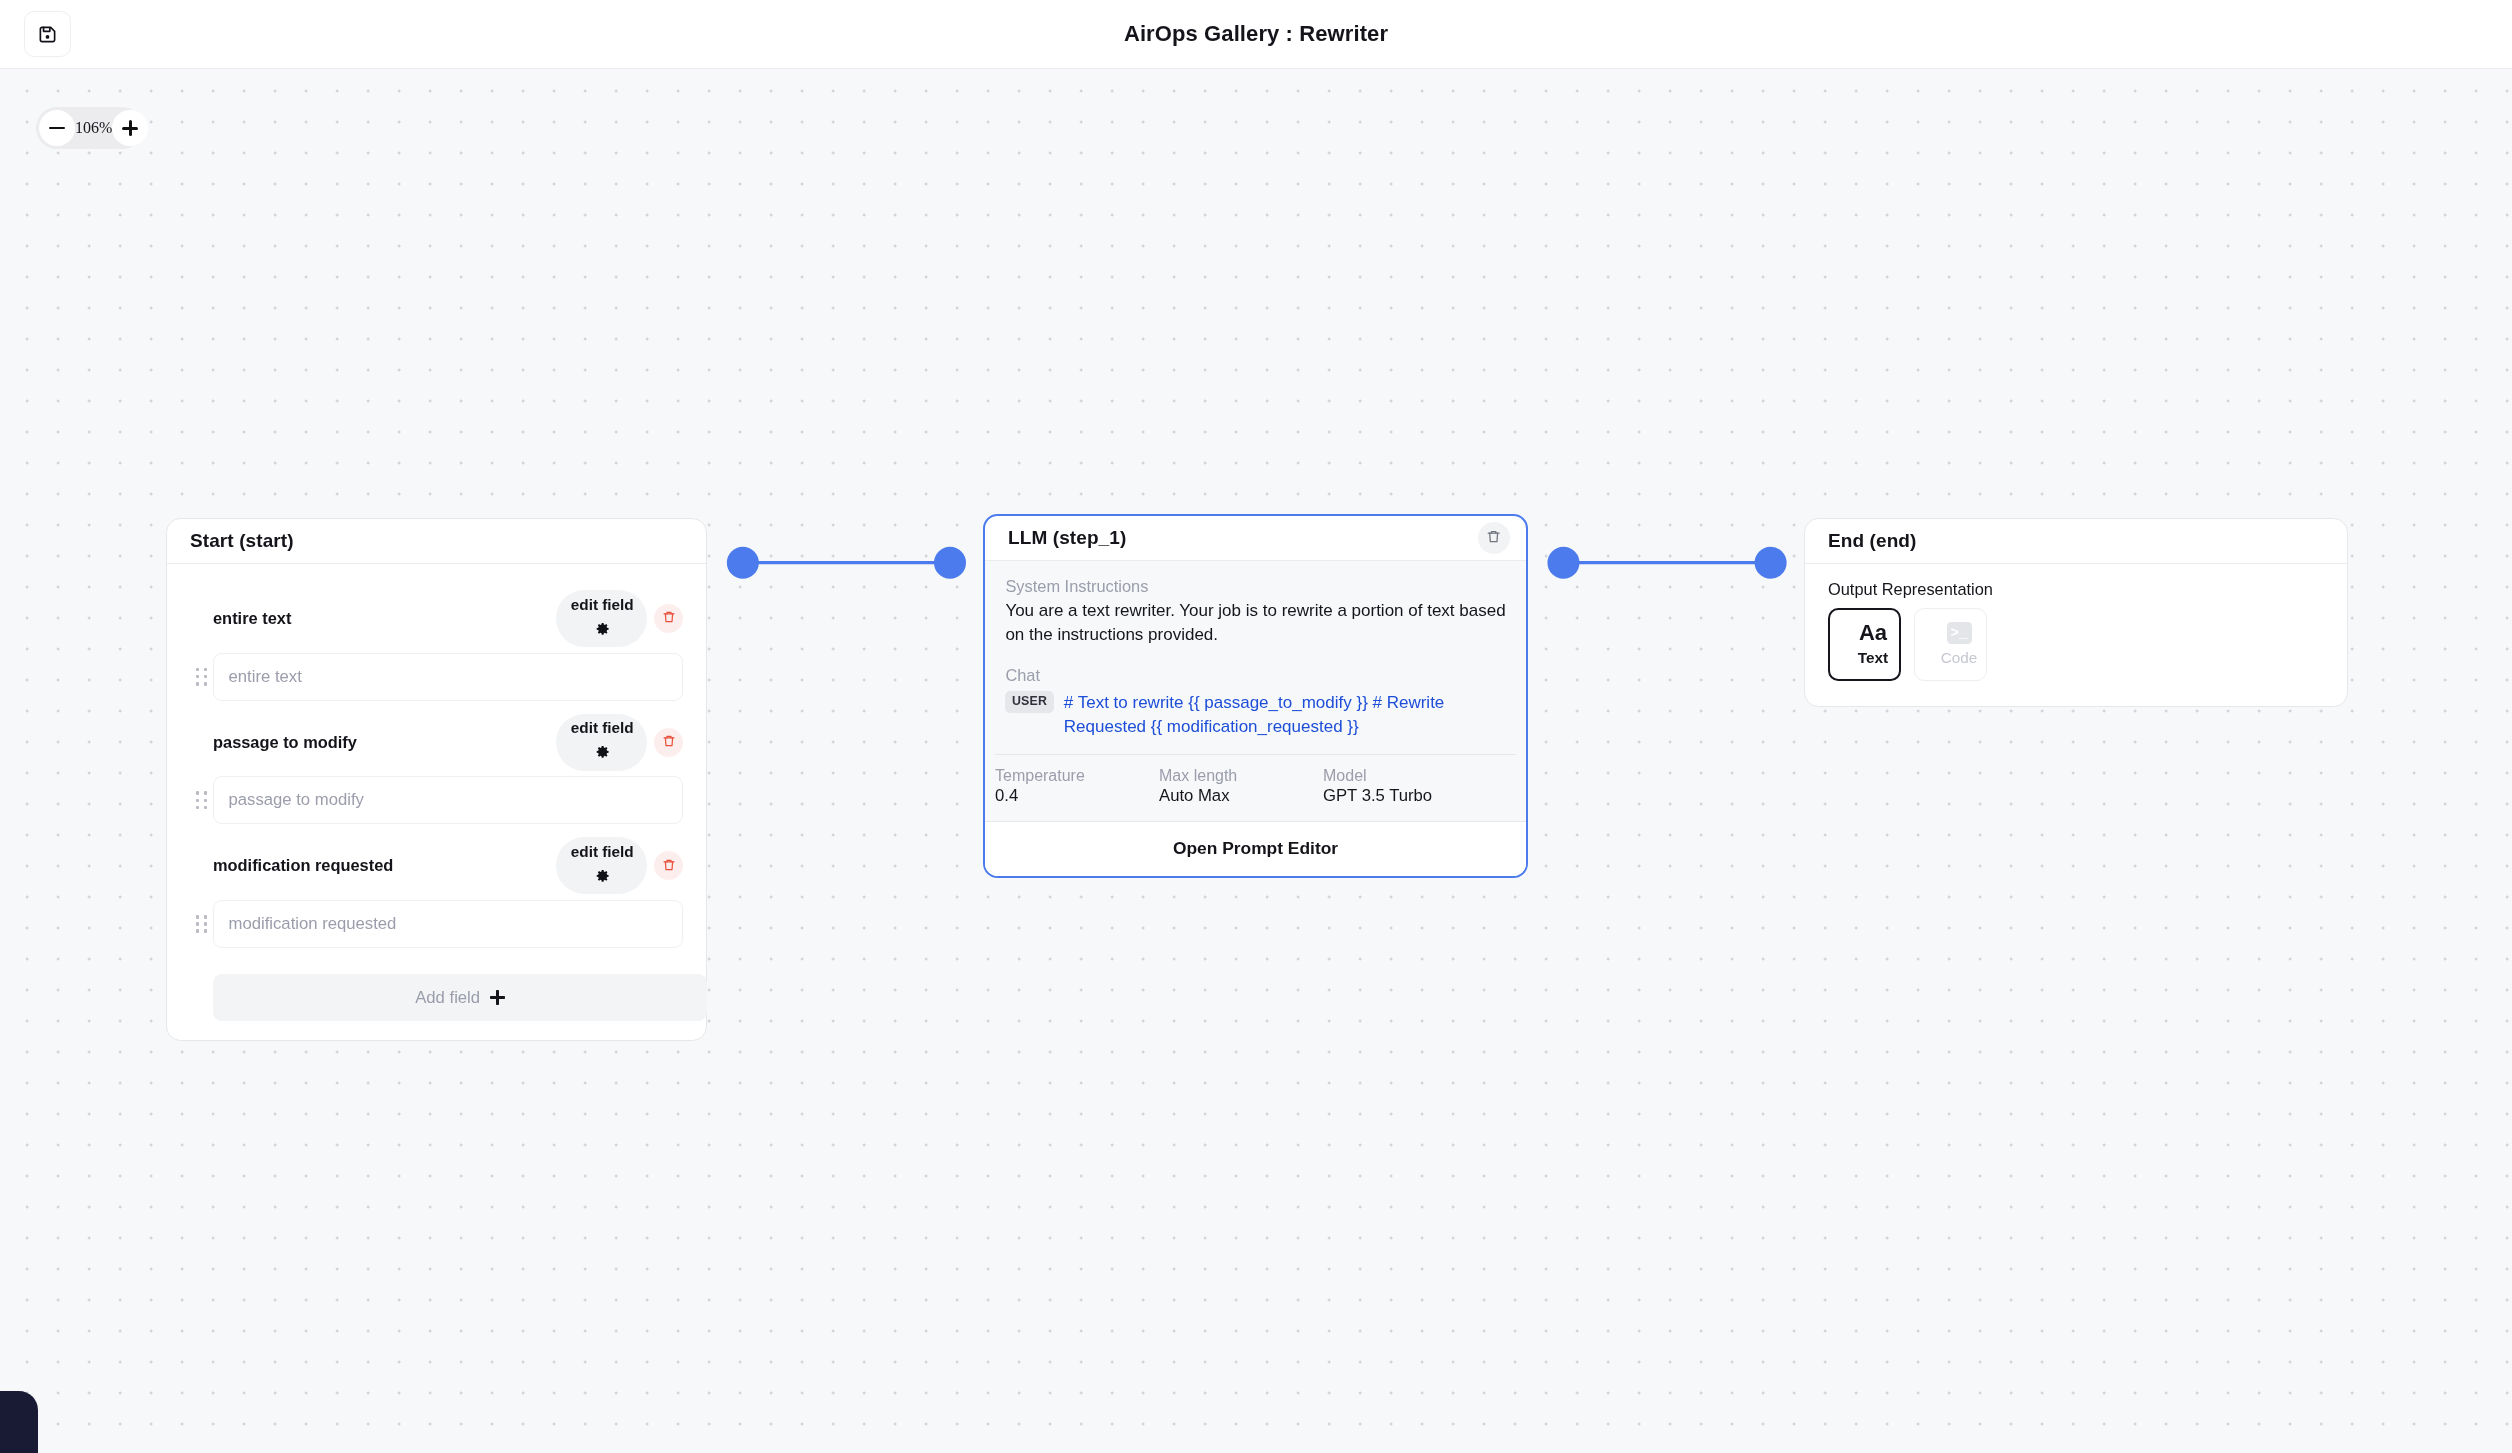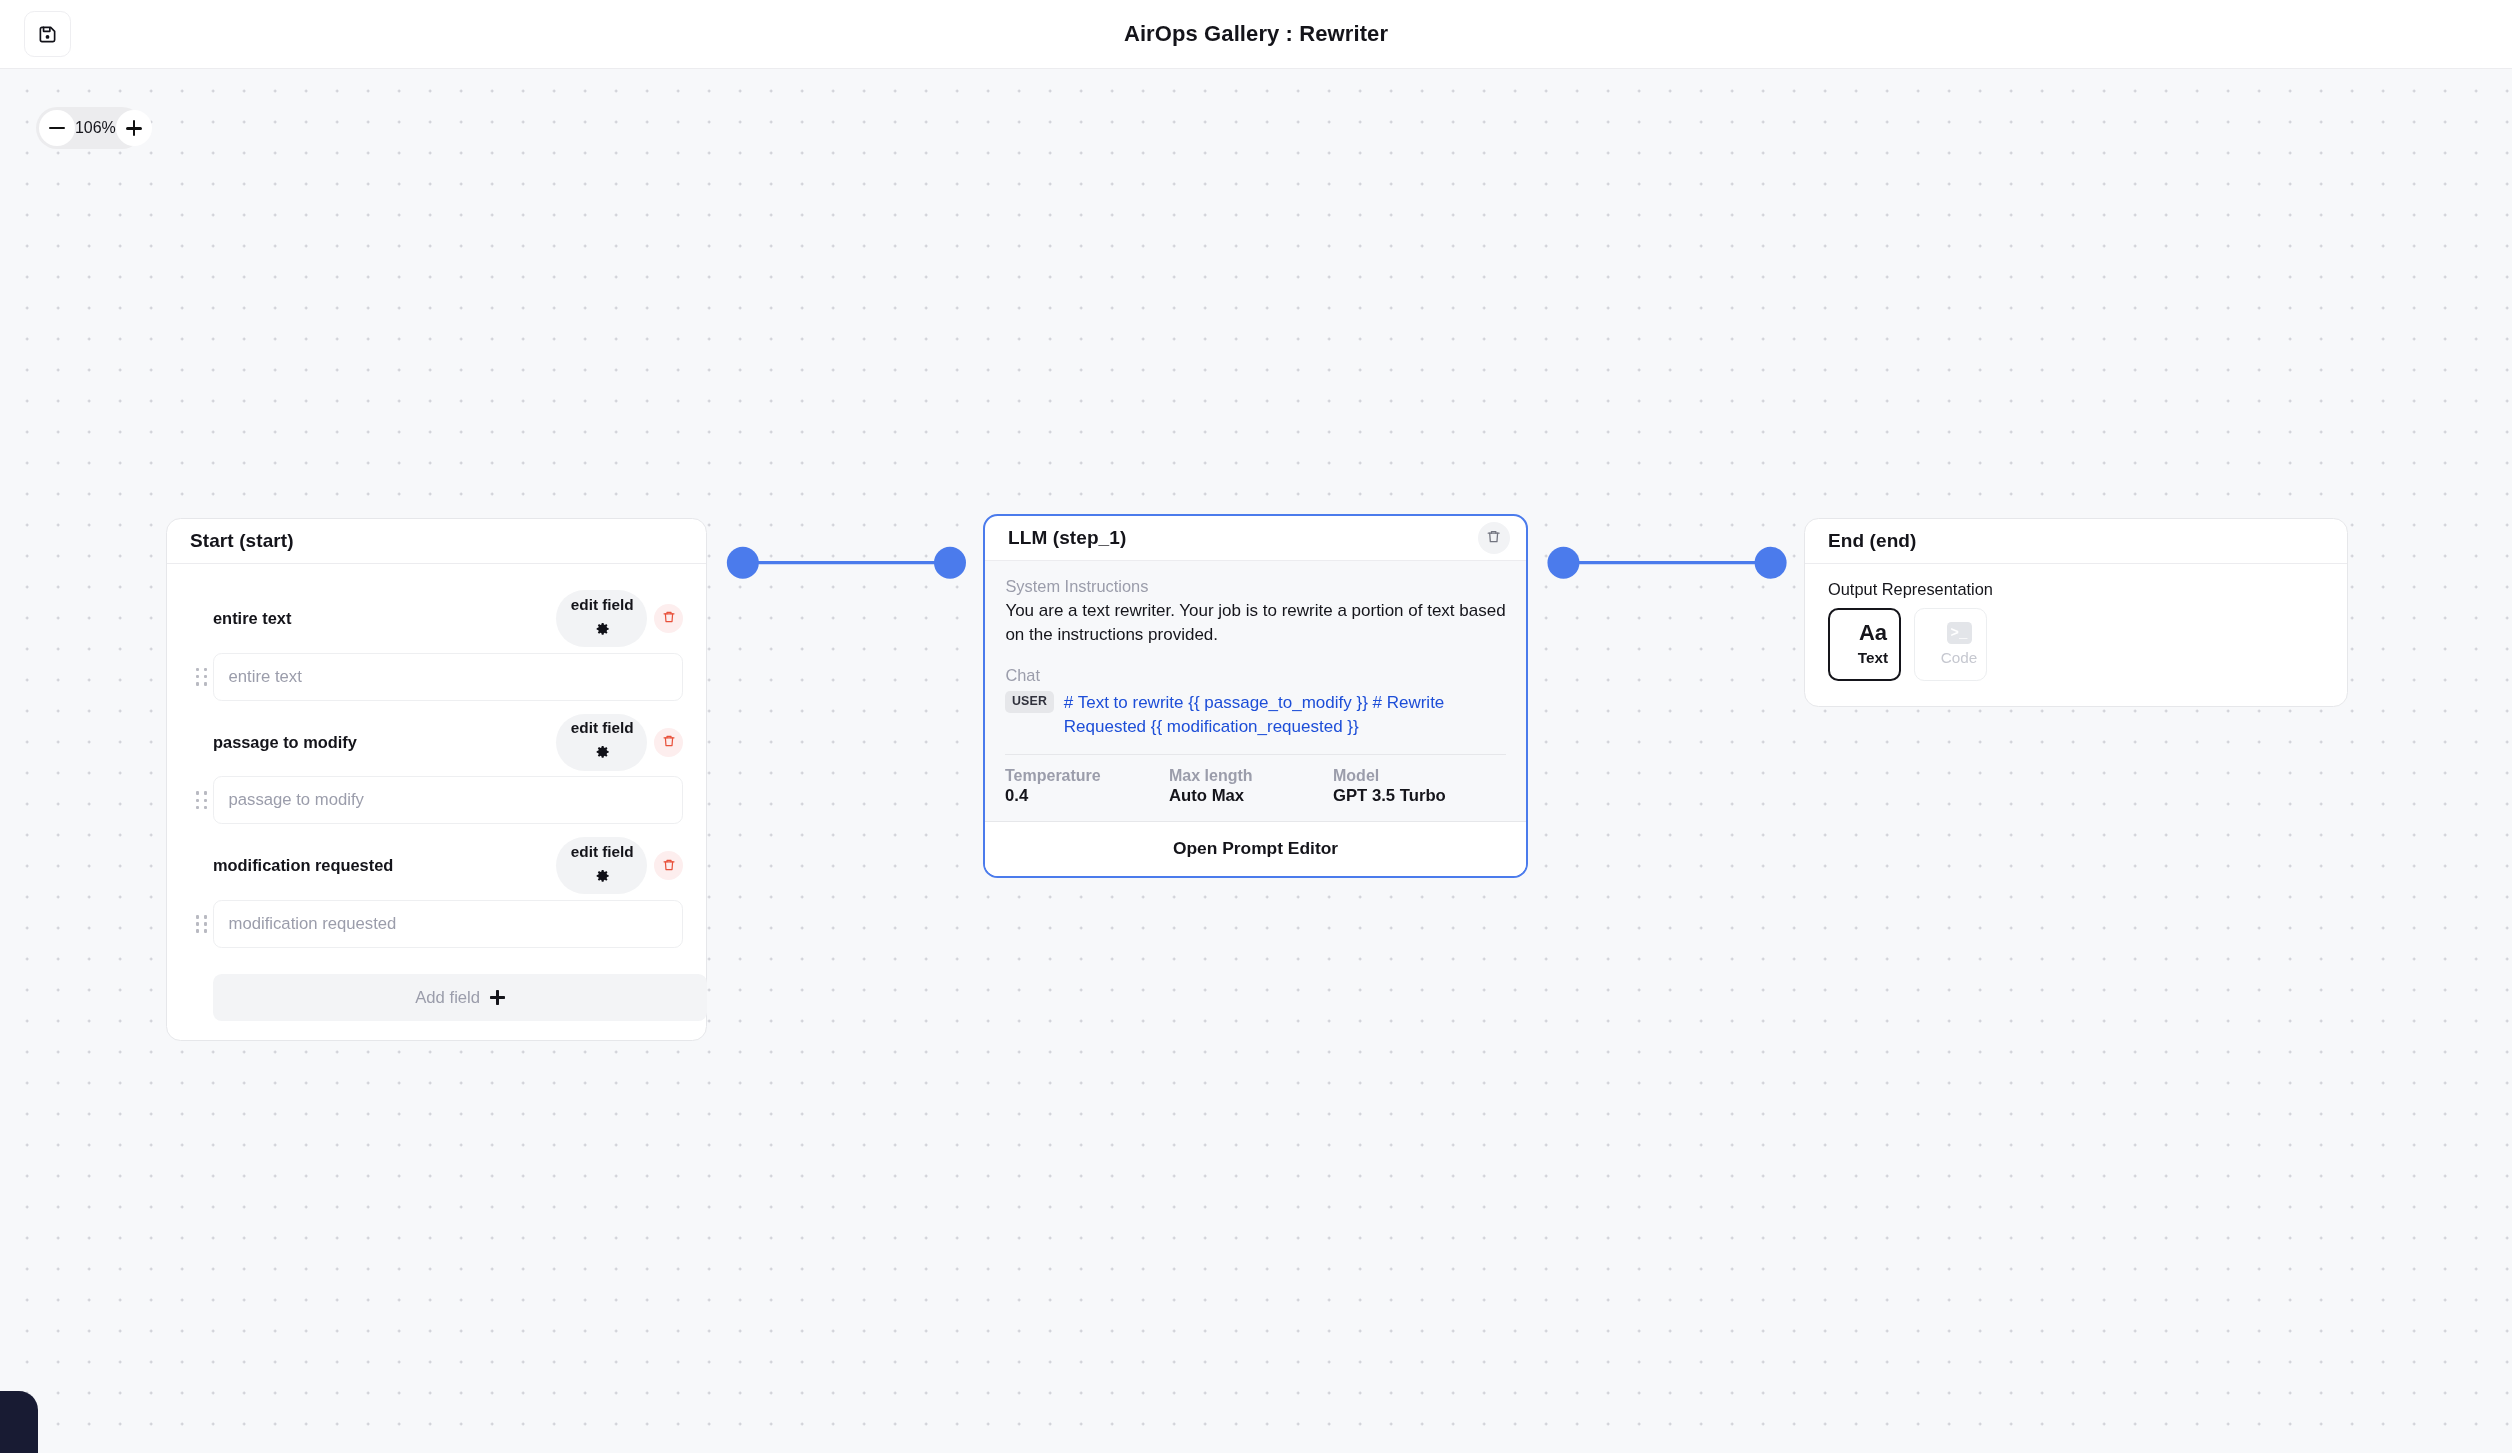--- a/index.html
+++ b/index.html
@@ -44,20 +44,21 @@
   }
 
   
   #zoom-pill {
     position: absolute; left: 36px; top: 38px;
     height: 42px; width: 107px;
     background: #ececee; border-radius: 21px;
     display: flex; align-items: center; justify-content: space-between;
     padding: 0 2.9px;
     z-index: 20;
+    font-family: Liberation Serif, serif;
   }
   .zoom-circ {
     width: 36px; height: 36px; border-radius: 50%;
     background: #ffffff;
     display: flex; align-items: center; justify-content: center;
     cursor: pointer; flex: 0 0 auto;
     color: #111;
   }
   .zoom-circ .bar { width: 16px; height: 2.2px; background: #111; border-radius:1.5px;}
   .zoom-circ .plus { position: relative; width: 16px; height: 16px; }
@@ -195,24 +196,23 @@
     font-size: 12.4px; font-weight: 700; color: #30313c;
     letter-spacing: 0.2px;
     height: 22px;
   }
   #chat-text {
     font-size: 17px; color: #1d4ed8; line-height: 1.42; padding-top: 0.7px;
   }
   #llm-params {
     background: #f7f8fa;
     border-top: 1.5px solid #e6e7ea;
-    margin: 0 20px;
+    margin: 0 10px;
     display: flex;
     padding: 11.6px 0 14.5px 0;
-    font-weight: bold;
   }
   .param { display: flex; flex-direction: column; gap: 1.5px; }
   .param-name { font-size: 16px; color: #9b9dab; }
   .param-value { font-size: 16.7px; color: #15151b; }
   #param-temperature { width: 164px; }
   #param-maxlen { width: 164px; }
   #llm-params-wrap { background: #f7f8fa; }
   #open-prompt-editor {
     border-top: 1.5px solid #e6e7ea;
     height: 55px; background: #ffffff;

